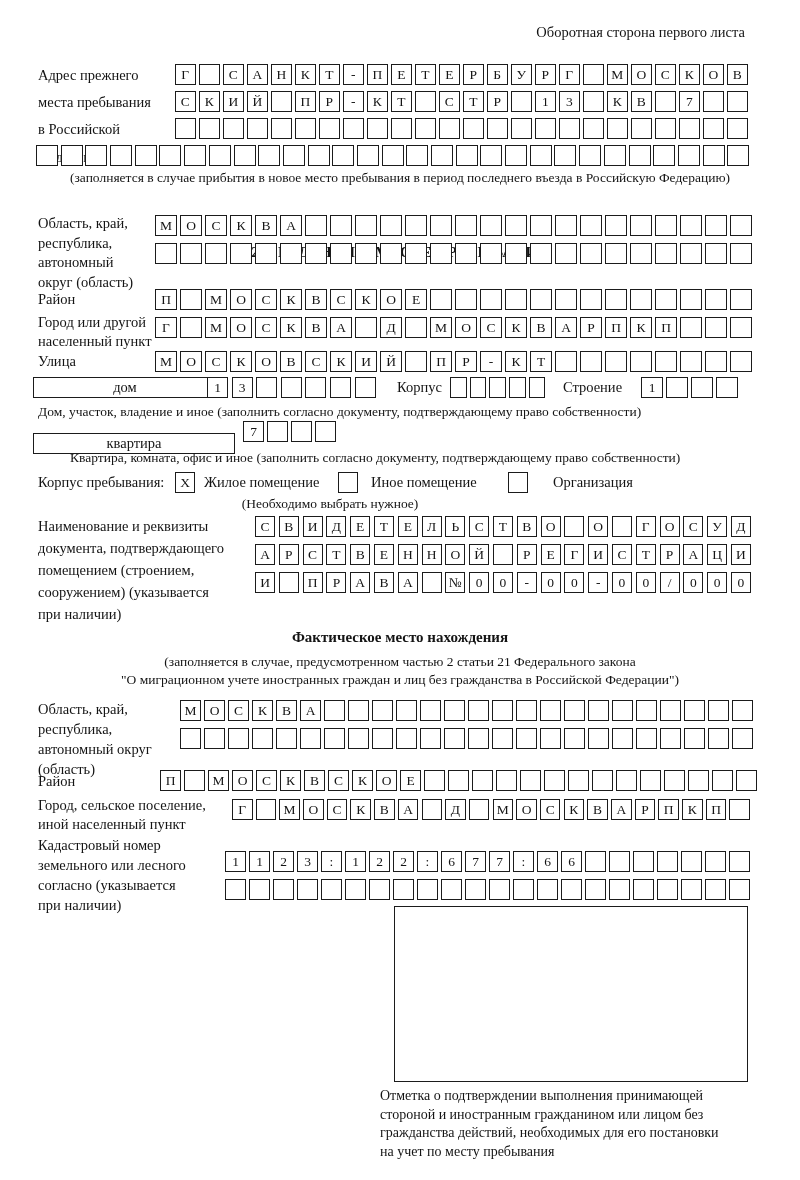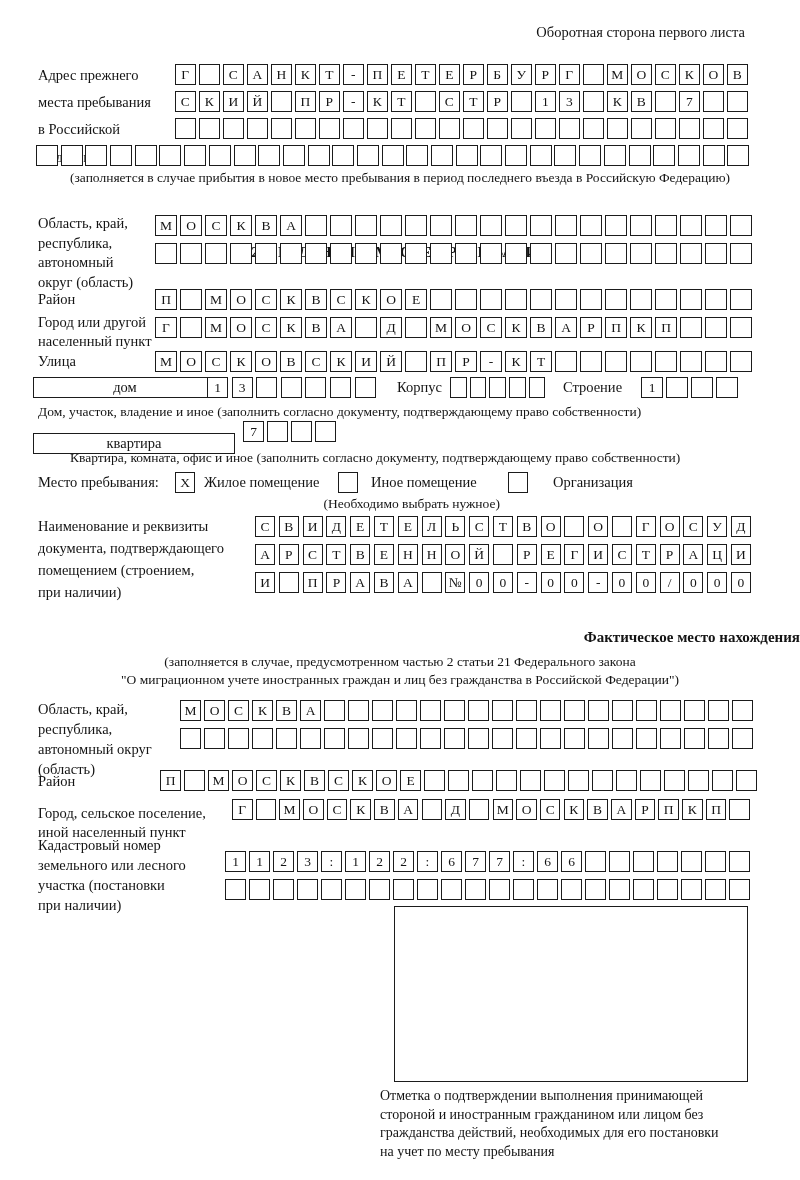--- a/index.html
+++ b/index.html
@@ -334,33 +334,34 @@
     <span>квартира</span>
   </div>
   <div class="cellrow" style="left:243px;top:421px;--cw:21px;">
       <span class="cell">7</span>
       <span class="cell"></span>
       <span class="cell"></span>
       <span class="cell"></span>
     </div>
   <div class="lbl cap" style="left:38px;top:450px;margin-left:32px;">Квартира, комната, офис и иное (заполнить согласно документу, подтверждающему право собственности)</div>
 
-  <div class="lbl" style="left:38px;top:474px;">Место пребывания:</div>
+  <div class="lbl" style="left:38px;top:474px;">Корпус пребывания:</div>
   <span class="cell cb" style="left:175px;top:472px;">X</span>
   <div class="lbl" style="left:204px;top:474px;">Жилое помещение</div>
   <span class="cell cb" style="left:338px;top:472px;"></span>
   <div class="lbl" style="left:371px;top:474px;">Иное помещение</div>
   <span class="cell cb" style="left:508px;top:472px;"></span>
   <div class="lbl" style="left:553px;top:474px;">Организация</div>
-  <div class="lbl cap" style="left:160px;top:496px;width:340px;text-align:right;">(Необходимо выбрать нужное)</div>
+  <div class="lbl cap" style="left:160px;top:496px;width:340px;text-align:center;">(Необходимо выбрать нужное)</div>
 
   <div class="lines" style="left:38px;top:515px;--lh:22px;">
     <div>Наименование и реквизиты</div>
     <div>документа, подтверждающего</div>
     <div>помещением (строением,</div>
+    <div>сооружением) (указывается</div>
     <div>при наличии)</div>
   </div>
   <div class="cellrow" style="left:255px;top:516px;--cw:20px;--g:3.8px;">
       <span class="cell">С</span>
       <span class="cell">В</span>
       <span class="cell">И</span>
       <span class="cell">Д</span>
       <span class="cell">Е</span>
       <span class="cell">Т</span>
       <span class="cell">Е</span>
@@ -419,21 +420,21 @@
       <span class="cell">0</span>
       <span class="cell">-</span>
       <span class="cell">0</span>
       <span class="cell">0</span>
       <span class="cell">/</span>
       <span class="cell">0</span>
       <span class="cell">0</span>
       <span class="cell">0</span>
     </div>
 
-  <div class="cl ttl" style="top:629px;font-size:15px;text-align:right;">Фактическое место нахождения</div>
+  <div class="cl ttl" style="top:629px;font-size:15px;">Фактическое место нахождения</div>
   <div class="cl cap" style="top:654px;">(заполняется в случае, предусмотренном частью 2 статьи 21 Федерального закона</div>
   <div class="cl cap" style="top:672px;">"О миграционном учете иностранных граждан и лиц без гражданства в Российской Федерации")</div>
 
   <div class="lines" style="left:38px;top:699px;--lh:20px;">
     <div>Область, край,</div>
     <div>республика,</div>
     <div>автономный округ</div>
     <div>(область)</div>
   </div>
   <div class="cellrow" style="left:180px;top:700px;--cw:21px;">
@@ -511,21 +512,21 @@
       <span class="cell"></span>
       <span class="cell"></span>
       <span class="cell"></span>
       <span class="cell"></span>
       <span class="cell"></span>
       <span class="cell"></span>
       <span class="cell"></span>
       <span class="cell"></span>
     </div>
 
-  <div class="lines" style="left:38px;top:796px;margin-top:8px;--lh:19px;">
+  <div class="lines" style="left:38px;top:796px;--lh:19px;">
     <div>Город, сельское поселение,</div>
     <div>иной населенный пункт</div>
   </div>
   <div class="cellrow" style="left:232px;top:799px;--cw:20.5px;--g:3.2px;">
       <span class="cell">Г</span>
       <span class="cell"></span>
       <span class="cell">М</span>
       <span class="cell">О</span>
       <span class="cell">С</span>
       <span class="cell">К</span>
@@ -543,21 +544,21 @@
       <span class="cell">Р</span>
       <span class="cell">П</span>
       <span class="cell">К</span>
       <span class="cell">П</span>
       <span class="cell"></span>
     </div>
 
   <div class="lines" style="left:38px;top:835px;--lh:20px;">
     <div>Кадастровый номер</div>
     <div>земельного или лесного</div>
-    <div>участка (постановки</div>
+    <div>согласно (указывается</div>
     <div>при наличии)</div>
   </div>
   <div class="cellrow" style="left:225px;top:851px;--cw:21px;">
       <span class="cell">1</span>
       <span class="cell">1</span>
       <span class="cell">2</span>
       <span class="cell">3</span>
       <span class="cell">:</span>
       <span class="cell">1</span>
       <span class="cell">2</span>

